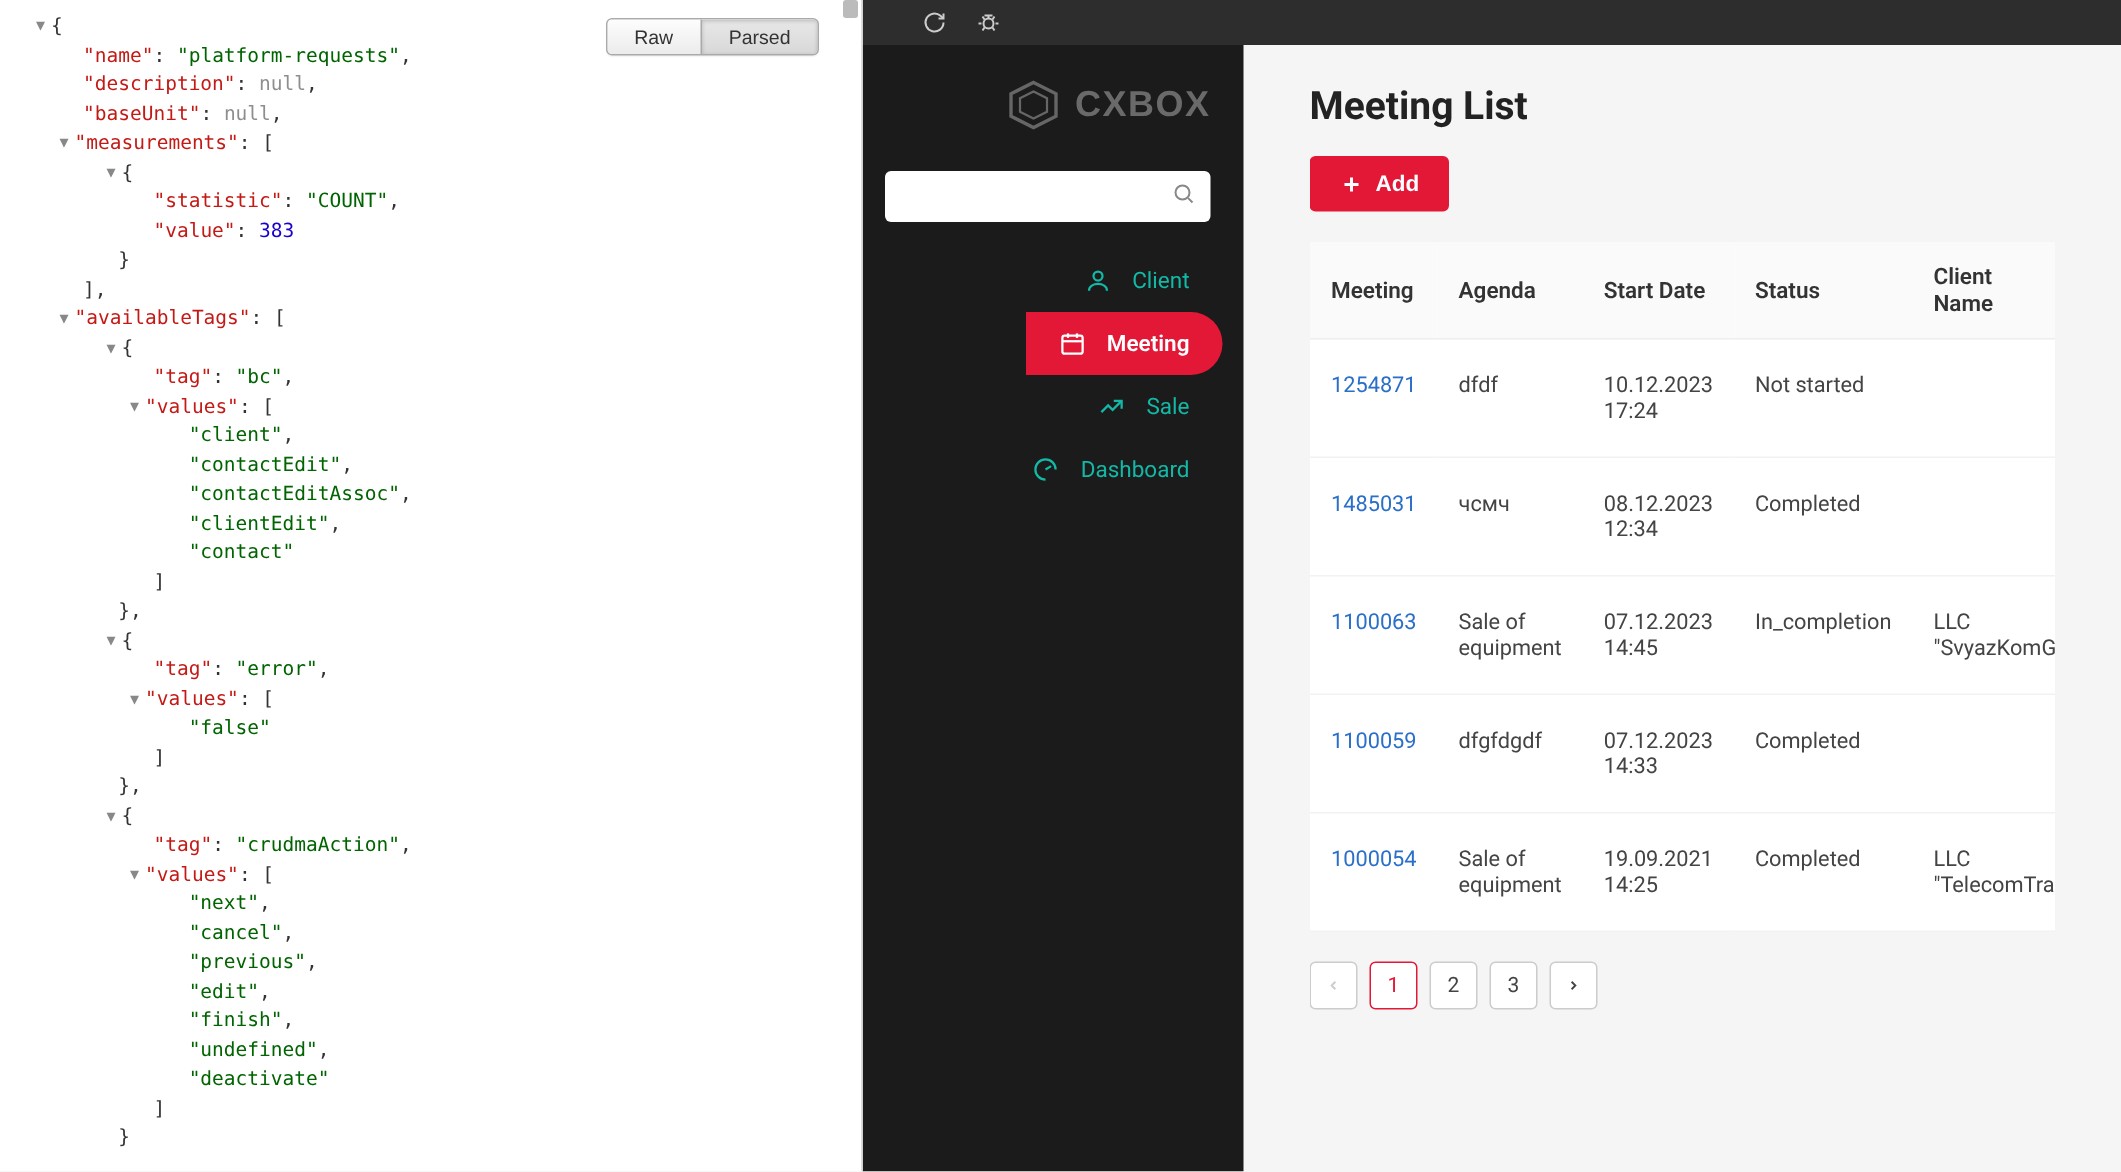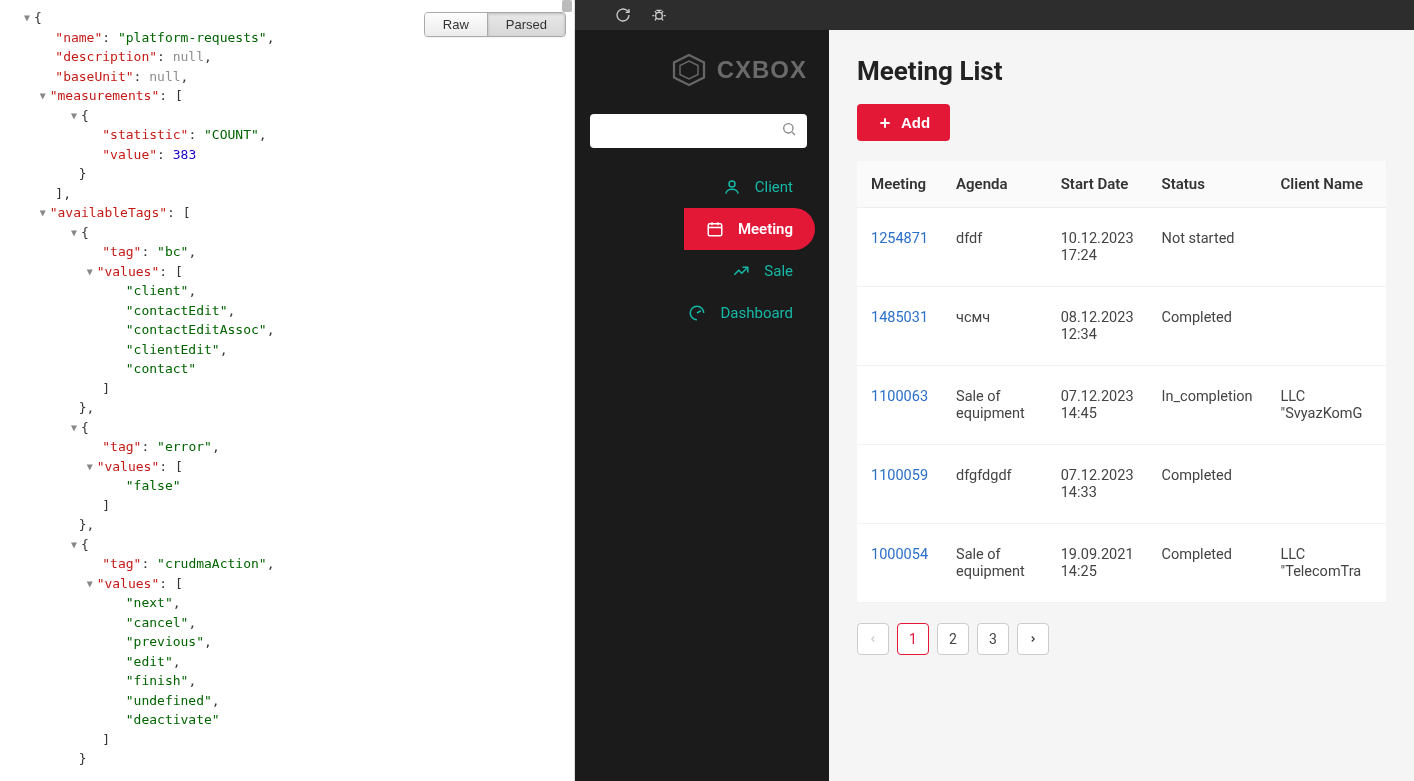--- a/index.html
+++ b/index.html
@@ -30,21 +30,21 @@
       height: 100%;
     }
     .k { color: #c41a16; } 
     .s { color: #006400; } 
     .n { color: #1a01cc; } 
     .nl { color: #8e8e8e; } 
     .caret { color: #888; font-size:10px; position:relative; top:-1px; display:inline-block; width:10px; }
     .toggle-buttons {
       position: absolute;
       top: 12px;
-      right: 8px;
+      right: 28px;
       display: flex;
       border: 1px solid #aaa;
       border-radius: 4px;
       overflow: hidden;
       background: #f0f0f0;
       box-shadow: 0 1px 1px rgba(0,0,0,.05);
     }
     .toggle-buttons button {
       border: none;
       padding: 4px 18px;
@@ -121,21 +121,21 @@
     .search-box .search-icon { color:#888; }
     .nav-item {
       display:flex; align-items:center; gap:14px;
       padding:12px 22px; color:#14b8a6; cursor:pointer; font-size:15px;
       border-radius: 0 22px 22px 0;
       margin-right:14px;
     }
     .nav-item.active { background:#e31837; color:#fff; font-weight:600; }
     .nav-item svg { width:18px; height:18px; }
     .content {
-      flex:1; padding: 26px 28px; overflow:auto; min-width:0;
+      flex:1; padding: 26px 44px; overflow:auto; min-width:0;
     }
     .page-title { font-size:26px; font-weight:700; color:#222; margin-bottom:18px; }
     .add-btn {
       background:#e31837; color:#fff; border:none; border-radius:4px;
       padding:10px 20px; font-size:15px; font-weight:600; display:inline-flex;
       align-items:center; gap:8px; cursor:pointer; margin-bottom:20px;
     }
     .add-btn svg { width:16px; height:16px; }
     table.meetings {
       width:100%; border-collapse:collapse; background:#fff;

